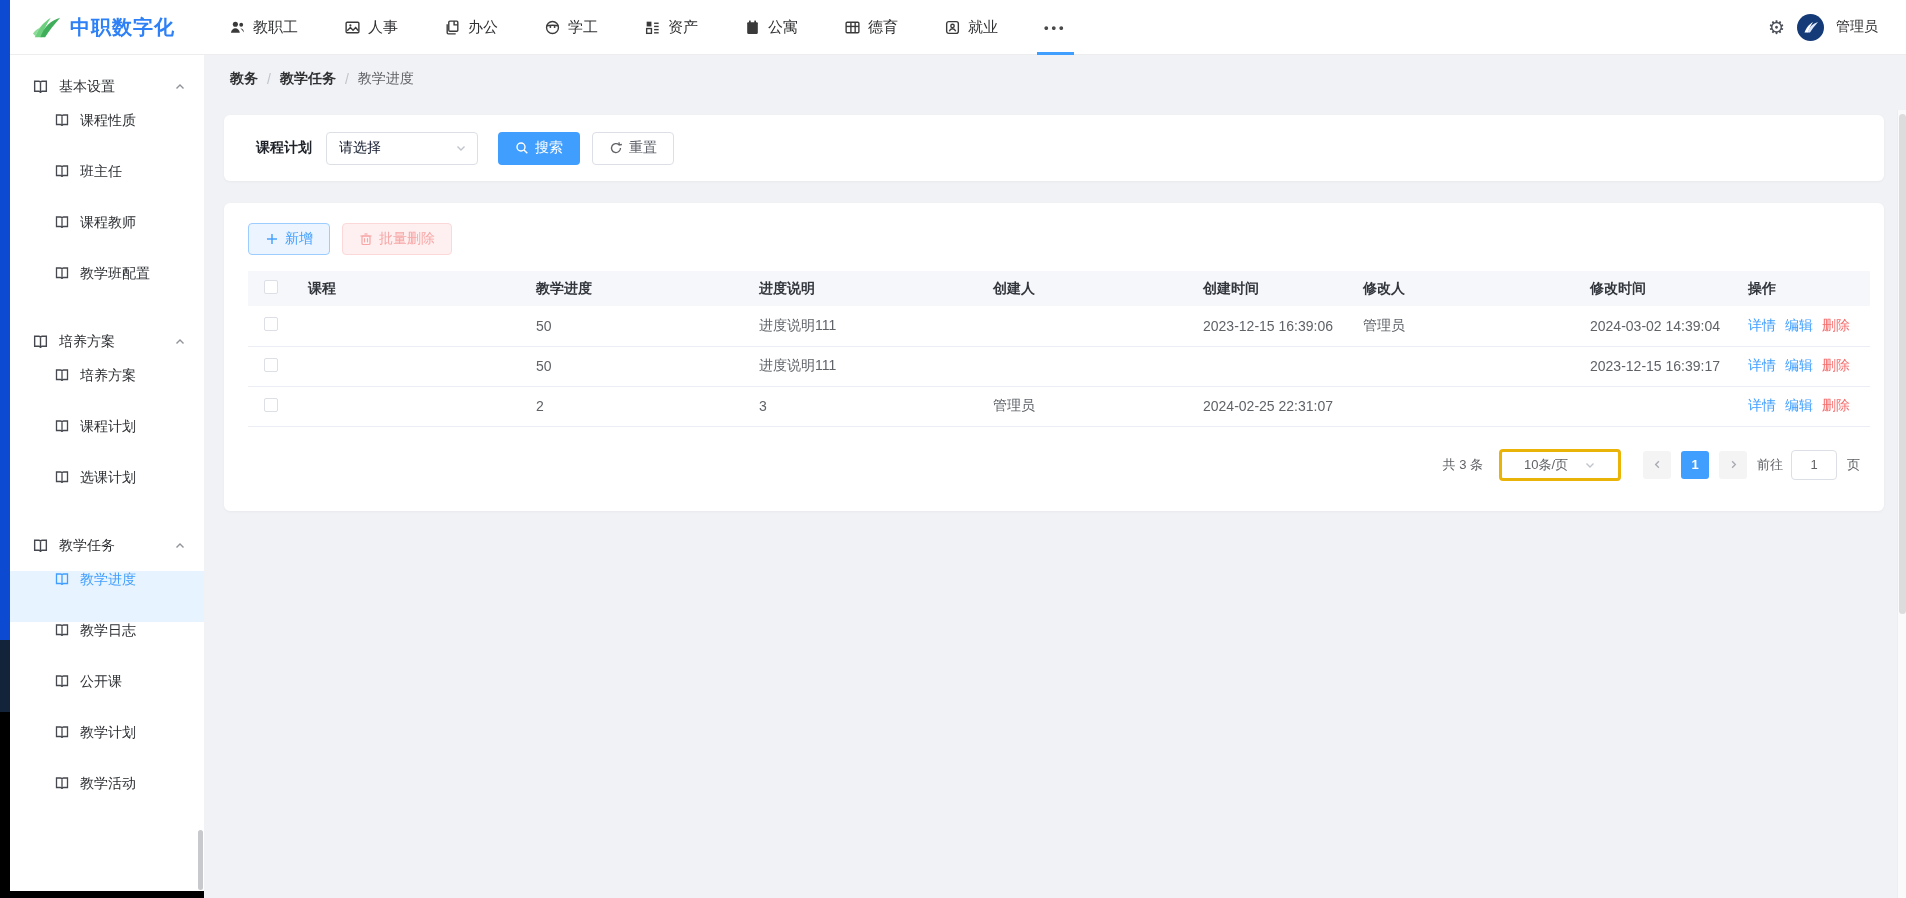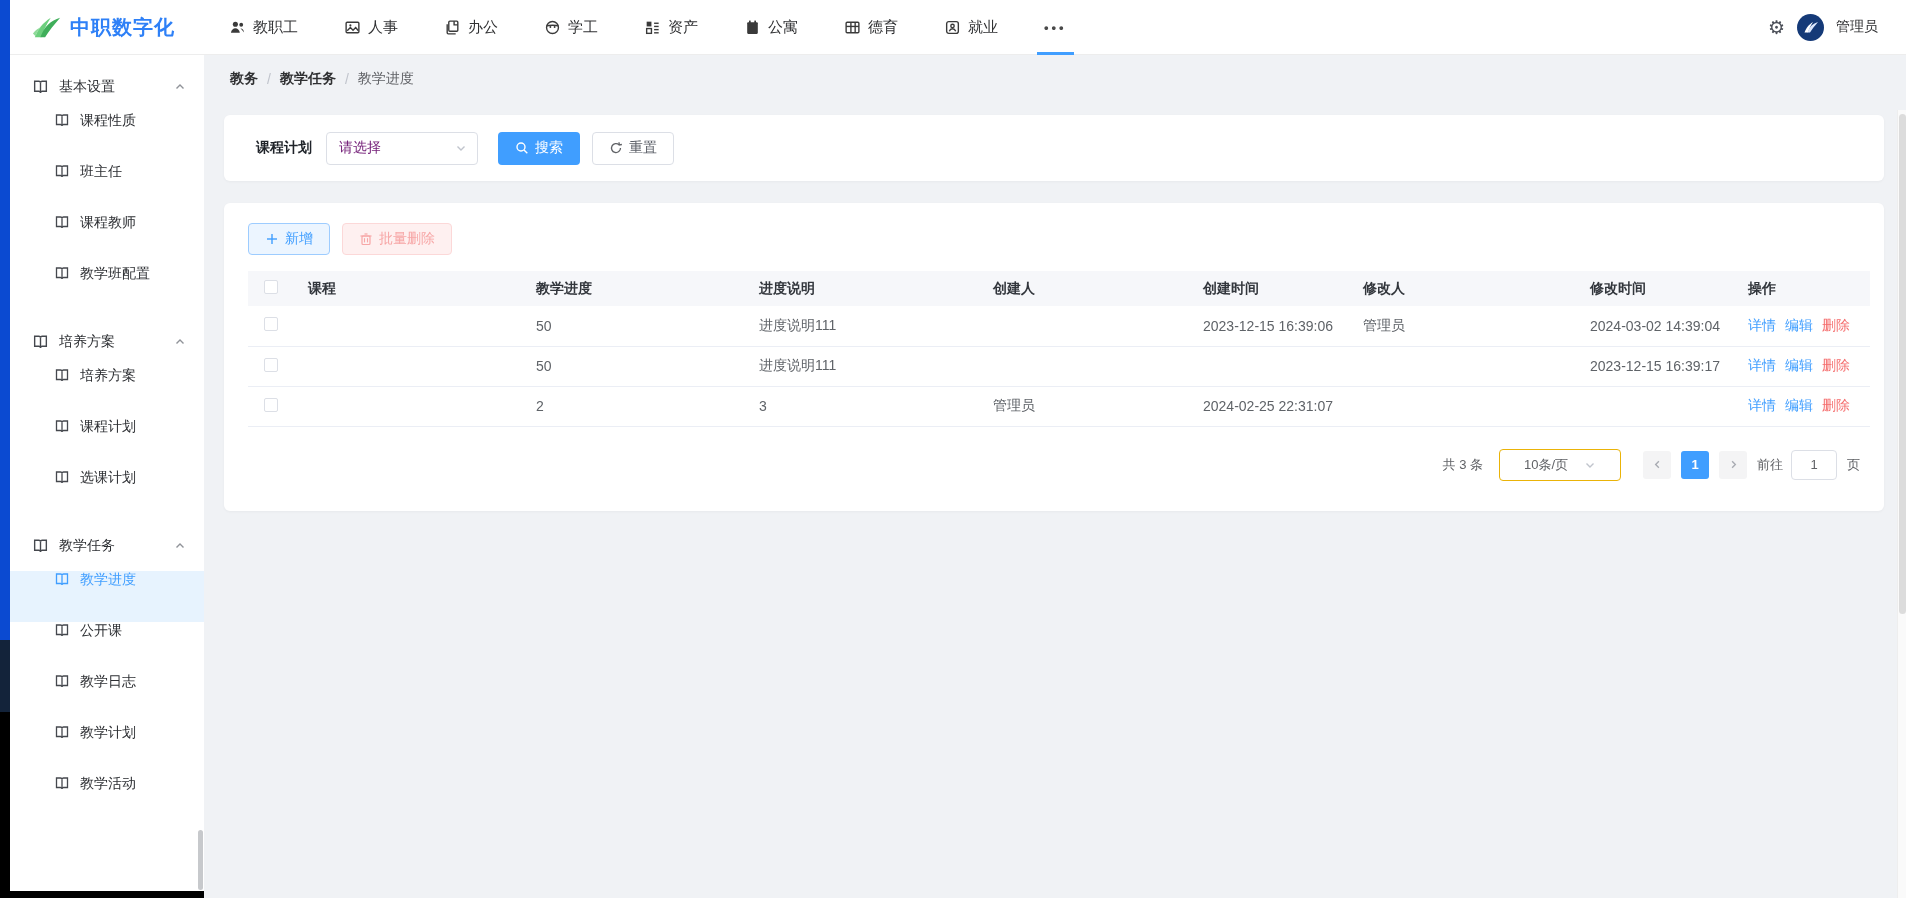--- a/index.html
+++ b/index.html
@@ -45,21 +45,21 @@
   .main { flex:1; min-width:0; position:relative; background:#f0f2f5; overflow:hidden; }
   .breadcrumb { display:flex; align-items:center; gap:9px; margin:15px 0 0 26px; font-size:14px; }
   .crumb { color:#303133; font-weight:600; cursor:pointer; }
   .crumb-sep { color:#c0c4cc; }
   .crumb.current { color:#606266; font-weight:400; cursor:default; }
 
   .card { background:#fff; border-radius:6px; box-shadow:0 1px 3px rgba(0,0,0,0.04); }
   .filter-card { margin:27px 22px 0 20px; height:66px; display:flex; align-items:center; padding:0 32px; }
   .filter-label { font-weight:bold; font-size:14px; color:#1f2329; margin-right:14px; white-space:nowrap; }
   .select-box { width:152px; height:33px; border:1px solid #dcdfe6; border-radius:4px; background:#fff; display:flex; align-items:center; padding:0 10px 0 12px; cursor:pointer; }
-  .select-box .placeholder { color:#701a75; font-size:14px; flex:1; }
+  .select-box .placeholder { color:#0f172a; font-size:14px; flex:1; }
   .select-box .sel-chev { color:#c0c4cc; display:inline-flex; }
   .btn { display:inline-flex; align-items:center; gap:6px; height:33px; border-radius:4px; padding:0 16px; font-size:14px; cursor:pointer; border:1px solid transparent; white-space:nowrap; }
   .btn-primary { background:#409eff; color:#fff; margin-left:20px; }
   .btn-plain { background:#fff; border-color:#dcdfe6; color:#5a5e66; margin-left:12px; }
   .btn-ic { width:14px; height:14px; display:inline-flex; }
 
   .table-card { margin:22px 22px 0 20px; padding:20px 24px 30px 24px; }
   .toolbar { display:flex; align-items:center; }
   .btn-add { background:#ecf5ff; border-color:#9dccff; color:#409eff; height:32px; }
   .btn-batch { background:#fef0f0; border-color:#fcd8d8; color:#f7a6a6; height:32px; margin-left:12px; cursor:not-allowed; }
@@ -67,21 +67,21 @@
   table.data-table { width:100%; border-collapse:collapse; table-layout:fixed; margin-top:16px; }
   .data-table th { background:#f6f7fa; text-align:left; font-weight:bold; color:#32363c; font-size:14px; height:35px; padding:0 8px; }
   .data-table td { height:40px; border-bottom:1px solid #ebeef5; color:#5f6368; font-size:14px; padding:0 8px; }
   .data-table tr td:first-child, .data-table th:first-child { padding-left:16px; }
   .checkbox { width:14px; height:14px; border:1px solid #dcdfe6; border-radius:2px; background:#fff; display:inline-block; cursor:pointer; }
   .act-link { color:#409eff; text-decoration:none; margin-right:9px; cursor:pointer; }
   .act-link.danger { color:#f56c6c; margin-right:0; }
 
   .pagination { display:flex; align-items:center; justify-content:flex-end; margin-top:22px; gap:0; font-size:13px; color:#606266; }
   .pg-total { margin-right:16px; }
-  .pg-size { width:122px; height:32px; border:1px solid #eab308; border-radius:4px; display:flex; align-items:center; justify-content:center; gap:16px; color:#606266; cursor:pointer; margin-right:22px; font-size:13px; }
+  .pg-size { width:122px; height:32px; border:3px solid #eab308; border-radius:4px; display:flex; align-items:center; justify-content:center; gap:16px; color:#606266; cursor:pointer; margin-right:22px; font-size:13px; }
   .pg-size .sel-chev { color:#c0c4cc; display:inline-flex; }
   .pg-btn { width:28px; height:28px; border-radius:3px; background:#f4f4f5; display:flex; align-items:center; justify-content:center; color:#a8abb2; cursor:pointer; margin-right:10px; }
   .pg-page { width:28px; height:28px; border-radius:3px; background:#409eff; color:#fff; font-weight:bold; display:flex; align-items:center; justify-content:center; cursor:pointer; margin-right:10px; font-size:13px; }
   .pg-goto { margin-left:0; margin-right:8px;font-family:Liberation Serif, serif; }
   .pg-input { width:46px; height:30px; border:1px solid #dcdfe6; border-radius:4px; text-align:center; font-size:13px; color:#606266; outline:none; background:#fff; }
   .pg-unit { margin-left:10px; }
 
   .right-scrollbar { position:absolute; right:0; top:55px; width:9px; height:843px; background:#fafafa; border-left:1px solid #eee; }
   .right-scrollbar .thumb { position:absolute; top:4px; left:1px; width:7px; height:500px; background:#dcdcdc; border-radius:4px; }
 </style>
@@ -323,30 +323,30 @@
           </span>
           <span>教学进度</span>
         </div>
         <div class="side-child">
           <span class="side-ic">
             <svg viewBox="0 0 16 16" width="100%" height="100%" fill="none" stroke="currentColor" stroke-width="1.3">
               <path d="M2.5 3h4a1.5 1.5 0 0 1 1.5 1.5A1.5 1.5 0 0 1 9.5 3h4v9.5h-4A1.5 1.5 0 0 0 8 14a1.5 1.5 0 0 0-1.5-1.5h-4Z"></path>
               <line x1="8" y1="4.5" x2="8" y2="12.5"></line>
             </svg>
           </span>
+          <span>教学日志</span>
+        </div>
+        <div class="side-child">
+          <span class="side-ic">
+            <svg viewBox="0 0 16 16" width="100%" height="100%" fill="none" stroke="currentColor" stroke-width="1.3">
+              <path d="M2.5 3h4a1.5 1.5 0 0 1 1.5 1.5A1.5 1.5 0 0 1 9.5 3h4v9.5h-4A1.5 1.5 0 0 0 8 14a1.5 1.5 0 0 0-1.5-1.5h-4Z"></path>
+              <line x1="8" y1="4.5" x2="8" y2="12.5"></line>
+            </svg>
+          </span>
           <span>公开课</span>
-        </div>
-        <div class="side-child">
-          <span class="side-ic">
-            <svg viewBox="0 0 16 16" width="100%" height="100%" fill="none" stroke="currentColor" stroke-width="1.3">
-              <path d="M2.5 3h4a1.5 1.5 0 0 1 1.5 1.5A1.5 1.5 0 0 1 9.5 3h4v9.5h-4A1.5 1.5 0 0 0 8 14a1.5 1.5 0 0 0-1.5-1.5h-4Z"></path>
-              <line x1="8" y1="4.5" x2="8" y2="12.5"></line>
-            </svg>
-          </span>
-          <span>教学日志</span>
         </div>
         <div class="side-child">
           <span class="side-ic">
             <svg viewBox="0 0 16 16" width="100%" height="100%" fill="none" stroke="currentColor" stroke-width="1.3">
               <path d="M2.5 3h4a1.5 1.5 0 0 1 1.5 1.5A1.5 1.5 0 0 1 9.5 3h4v9.5h-4A1.5 1.5 0 0 0 8 14a1.5 1.5 0 0 0-1.5-1.5h-4Z"></path>
               <line x1="8" y1="4.5" x2="8" y2="12.5"></line>
             </svg>
           </span>
           <span>教学计划</span>
         </div>

